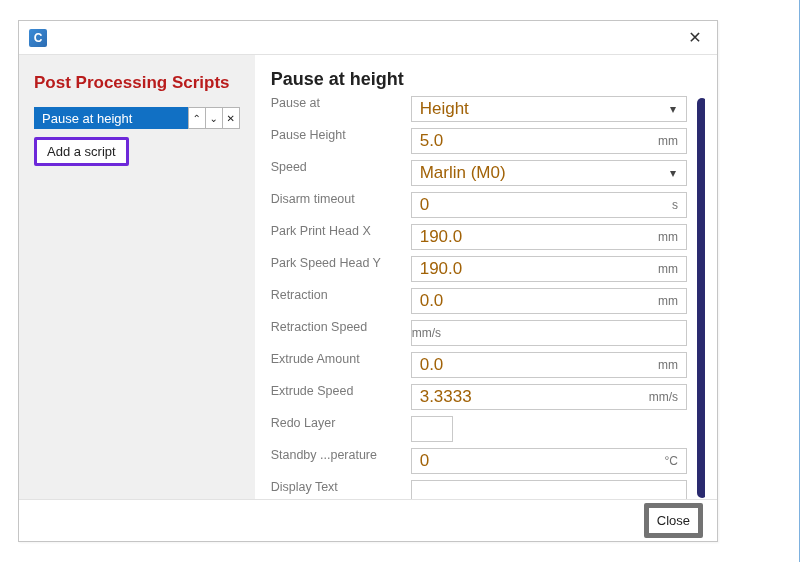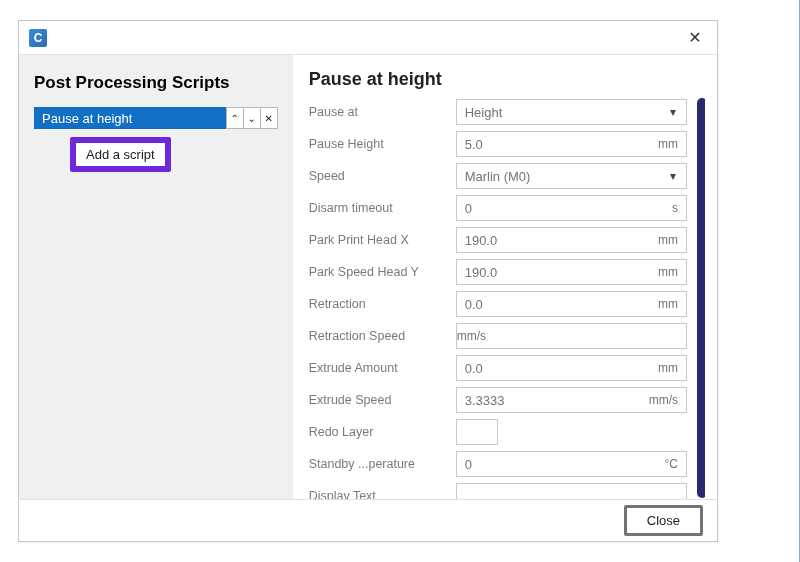--- a/index.html
+++ b/index.html
@@ -64,21 +64,21 @@
     overflow: hidden;
   }
   .left-panel {
     width: 345px;
     background: #f0f0f0;
     padding: 18px 15px;
   }
   .left-title {
     font-size: 17px;
     font-weight: 700;
-    color: #000000;
+    color: #b91c1c;
     margin-bottom: 14px;
   }
   .script-row {
     display: flex;
     align-items: stretch;
     height: 22px;
     margin-bottom: 8px;
   }
   .script-name {
     flex: 1;
@@ -92,27 +92,26 @@
     width: 18px;
     border: 1px solid #b5b5b5;
     background: #fff;
     display:flex;align-items:center;justify-content:center;
     font-size: 10px;
     cursor: pointer;
     margin-left: -1px;
   }
   .add-script {
     display:inline-block;
-    border: 6px solid #6d28d9;
+    border: 3px solid #6d28d9;
     background: #fff;
     padding: 4px 10px;
     font-size: 13px;
     cursor: pointer;
     border-radius:2px;
-    margin-left:36px;
   }
   .right-panel {
     flex: 1;
     padding: 14px 12px 0 16px;
     position: relative;
     display:flex;
     flex-direction:column;
   }
   .right-title {
     font-size: 18px;
@@ -123,23 +122,22 @@
   .settings-scroll {
     position: relative;
     flex: 1;
     overflow: hidden;
   }
   .settings-inner {
     padding-right: 18px;
   }
   .setting-row {
     display: flex;
-    align-items: center;
     height: 32px;
-    gap: 19px;
+    gap: 12px;
   }
   .setting-label {
     width: 128px;
     color: #7a7a7a;
     font-size: 12.5px;
     white-space: nowrap;
     overflow:hidden;
     text-overflow:ellipsis;
   }
   .setting-control-wrap {
@@ -148,24 +146,24 @@
     align-items: center;
     border: 1px solid #c9c9c9;
     height: 26px;
     background: #fff;
   }
   .setting-input {
     flex: 1;
     border: none;
     outline: none;
     padding: 0 8px;
-    font-size: 13px;
+    font-size: 17px;
     height: 100%;
     background: transparent;
-    color:#737373;
+    color:#a16207;
   }
   .setting-unit {
     color: #737373;
     font-size: 12px;
     padding-right: 8px;
   }
   .dropdown-chevron {
     width: 26px;
     display:flex;align-items:center;justify-content:center;
     color:#444;
@@ -190,23 +188,23 @@
   .footer {
     height: 42px;
     border-top: 1px solid #e2e2e2;
     display:flex;
     align-items:center;
     justify-content:flex-end;
     padding: 0 14px;
     background:#fff;
   }
   .close-btn {
-    border: 3px solid #737373;
-    background: #fff;
-    padding: 5px 20px;
+    border: 5px solid #737373;
+    background: #fff;
+    padding: 5px 8px;
     font-size: 13px;
     cursor: pointer;
     border-radius:2px;
   }
 </style>
 </head>
 <body>
 
 <div class="bg-line bg-v1"></div>
 

